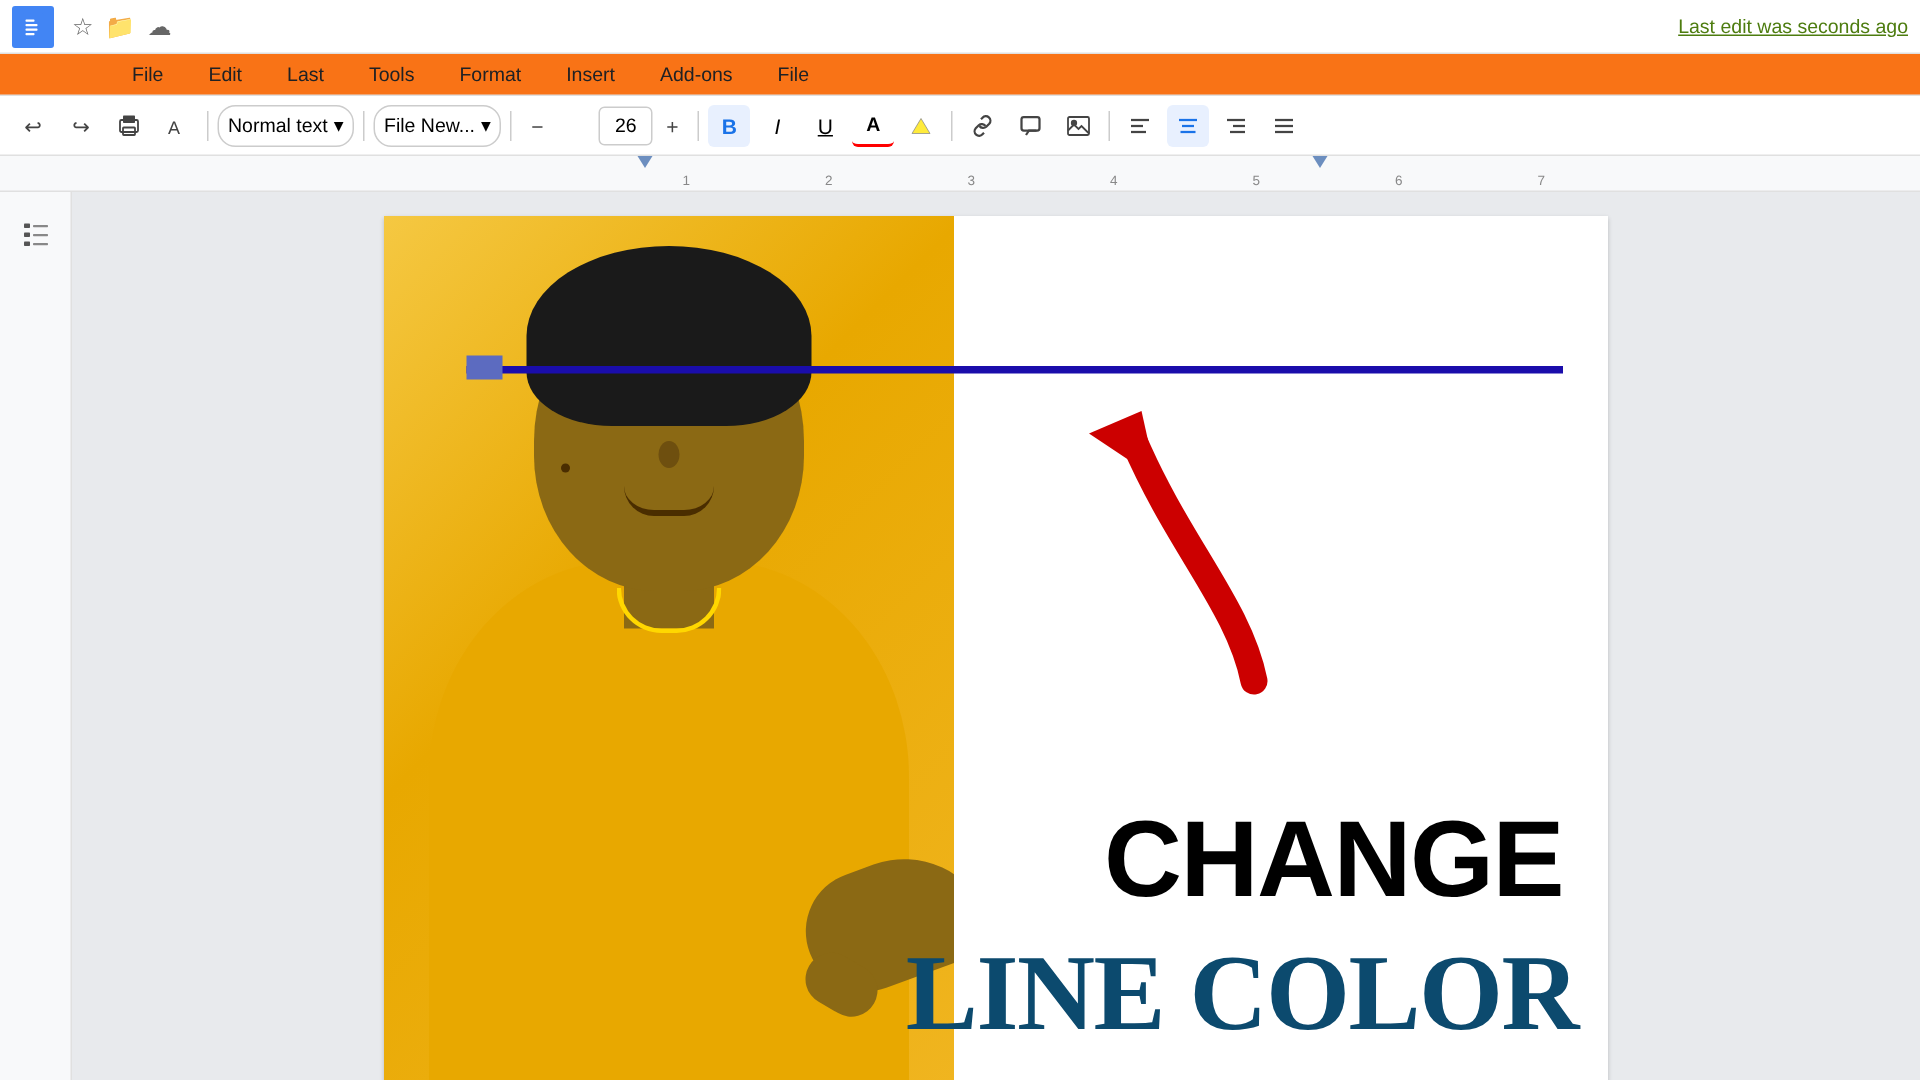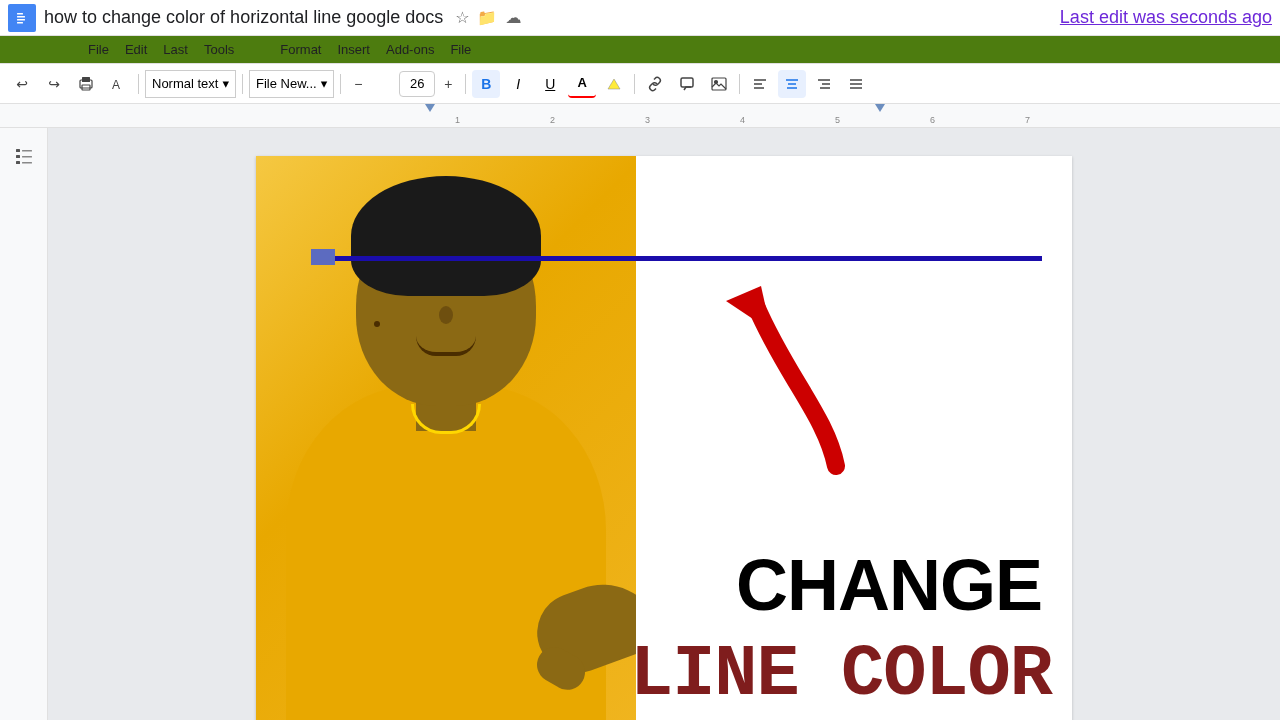--- a/index.html
+++ b/index.html
@@ -26,43 +26,43 @@
     #title-text {
       font-size: 18px; color: #202124; font-weight: 400;
       flex-shrink: 0;
     }
     #title-icons {
       display: flex; align-items: center; gap: 8px; margin-left: 4px;
     }
     #title-icons span { color: #666; font-size: 16px; cursor: pointer; }
     #last-edit {
       margin-left: auto;
-      font-size: 18px;
-      color: #6d28d9;
+      font-size: 13px;
+      color: #4d7c0f;
       text-decoration: underline;
     }
 
     
     #menu-bar {
       height: 28px;
-      background: #4d7c0f;
+      background: #f97316;
       display: flex;
       align-items: center;
       padding: 0 80px;
-      gap: 0;
+      gap: 14px;
       border-bottom: 1px solid #e0e0e0;
     }
     .menu-item {
       padding: 2px 8px;
       font-size: 13px;
       color: #202124;
       cursor: pointer;
       border-radius: 4px;
     }
-    .menu-item.format-item { font-weight: 400; margin-left: 30px; }
+    .menu-item.format-item { font-weight: 400; }
 
     
     #toolbar {
       height: 40px;
       background: #fff;
       display: flex;
       align-items: center;
       padding: 0 8px;
       gap: 4px;
       border-bottom: 1px solid #e0e0e0;
@@ -71,21 +71,21 @@
       width: 28px; height: 28px;
       display: flex; align-items: center; justify-content: center;
       border-radius: 4px; cursor: pointer; font-size: 14px; color: #444;
       border: none; background: transparent;
     }
     .toolbar-divider {
       width: 1px; height: 20px; background: #ccc; margin: 0 2px;
     }
     .font-style-dropdown {
       display: flex; align-items: center;
-      border: 1px solid #ccc; border-radius: 0;
+      border: 1px solid #ccc; border-radius: 12px;
       padding: 2px 6px; font-size: 13px; cursor: pointer;
       height: 28px; gap: 4px;
     }
     .font-size-control {
       display: flex; align-items: center; gap: 2px;
     }
     .font-size-control input {
       width: 36px; text-align: center; border: 1px solid #ccc;
       border-radius: 4px; height: 26px; font-size: 13px;
     }
@@ -152,21 +152,21 @@
       width: 32px; height: 32px;
       display: flex; align-items: center; justify-content: center;
       cursor: pointer; border-radius: 4px; color: #666;
     }
 
     
     #doc-area {
       flex: 1;
       display: flex;
       justify-content: center;
-      padding: 28px;
+      padding: 16px;
       overflow: auto;
       position: relative;
     }
     #document {
       width: 816px;
       min-height: 590px;
       background: white;
       box-shadow: 0 1px 3px rgba(0,0,0,0.2);
       position: relative;
       overflow: hidden;
@@ -223,22 +223,22 @@
       font-family: Arial, sans-serif;
       z-index: 5;
       letter-spacing: -1px;
     }
     #line-color-text {
       position: absolute;
       bottom: 30px;
       right: 20px;
       font-size: 72px;
       font-weight: 900;
-      color: #7f1d1d;
-      font-family: Liberation Mono, monospace;
+      color: #0c4a6e;
+      font-family: Liberation Serif, serif;
       z-index: 5;
       letter-spacing: -1px;
     }
 
     
     .person-head {
       position: absolute;
       top: 50px;
       left: 50%;
       transform: translateX(-50%);
@@ -287,21 +287,20 @@
 <div id="title-bar">
   <div id="doc-icon">
     <svg width="18" height="20" viewBox="0 0 18 20" fill="none">
       <rect width="14" height="18" x="2" y="1" rx="1" fill="#4285f4"></rect>
       <rect width="6" height="1.5" x="4" y="5" fill="white" rx="0.5"></rect>
       <rect width="8" height="1.5" x="4" y="8" fill="white" rx="0.5"></rect>
       <rect width="8" height="1.5" x="4" y="11" fill="white" rx="0.5"></rect>
       <rect width="6" height="1.5" x="4" y="14" fill="white" rx="0.5"></rect>
     </svg>
   </div>
-  <span id="title-text">how to change color of horizontal line google docs</span>
   <div id="title-icons">
     <span>☆</span>
     <span>📁</span>
     <span>☁</span>
   </div>
   <span id="last-edit">Last edit was seconds ago</span>
 </div>
 
 <div id="menu-bar">
   <span class="menu-item">File</span>

